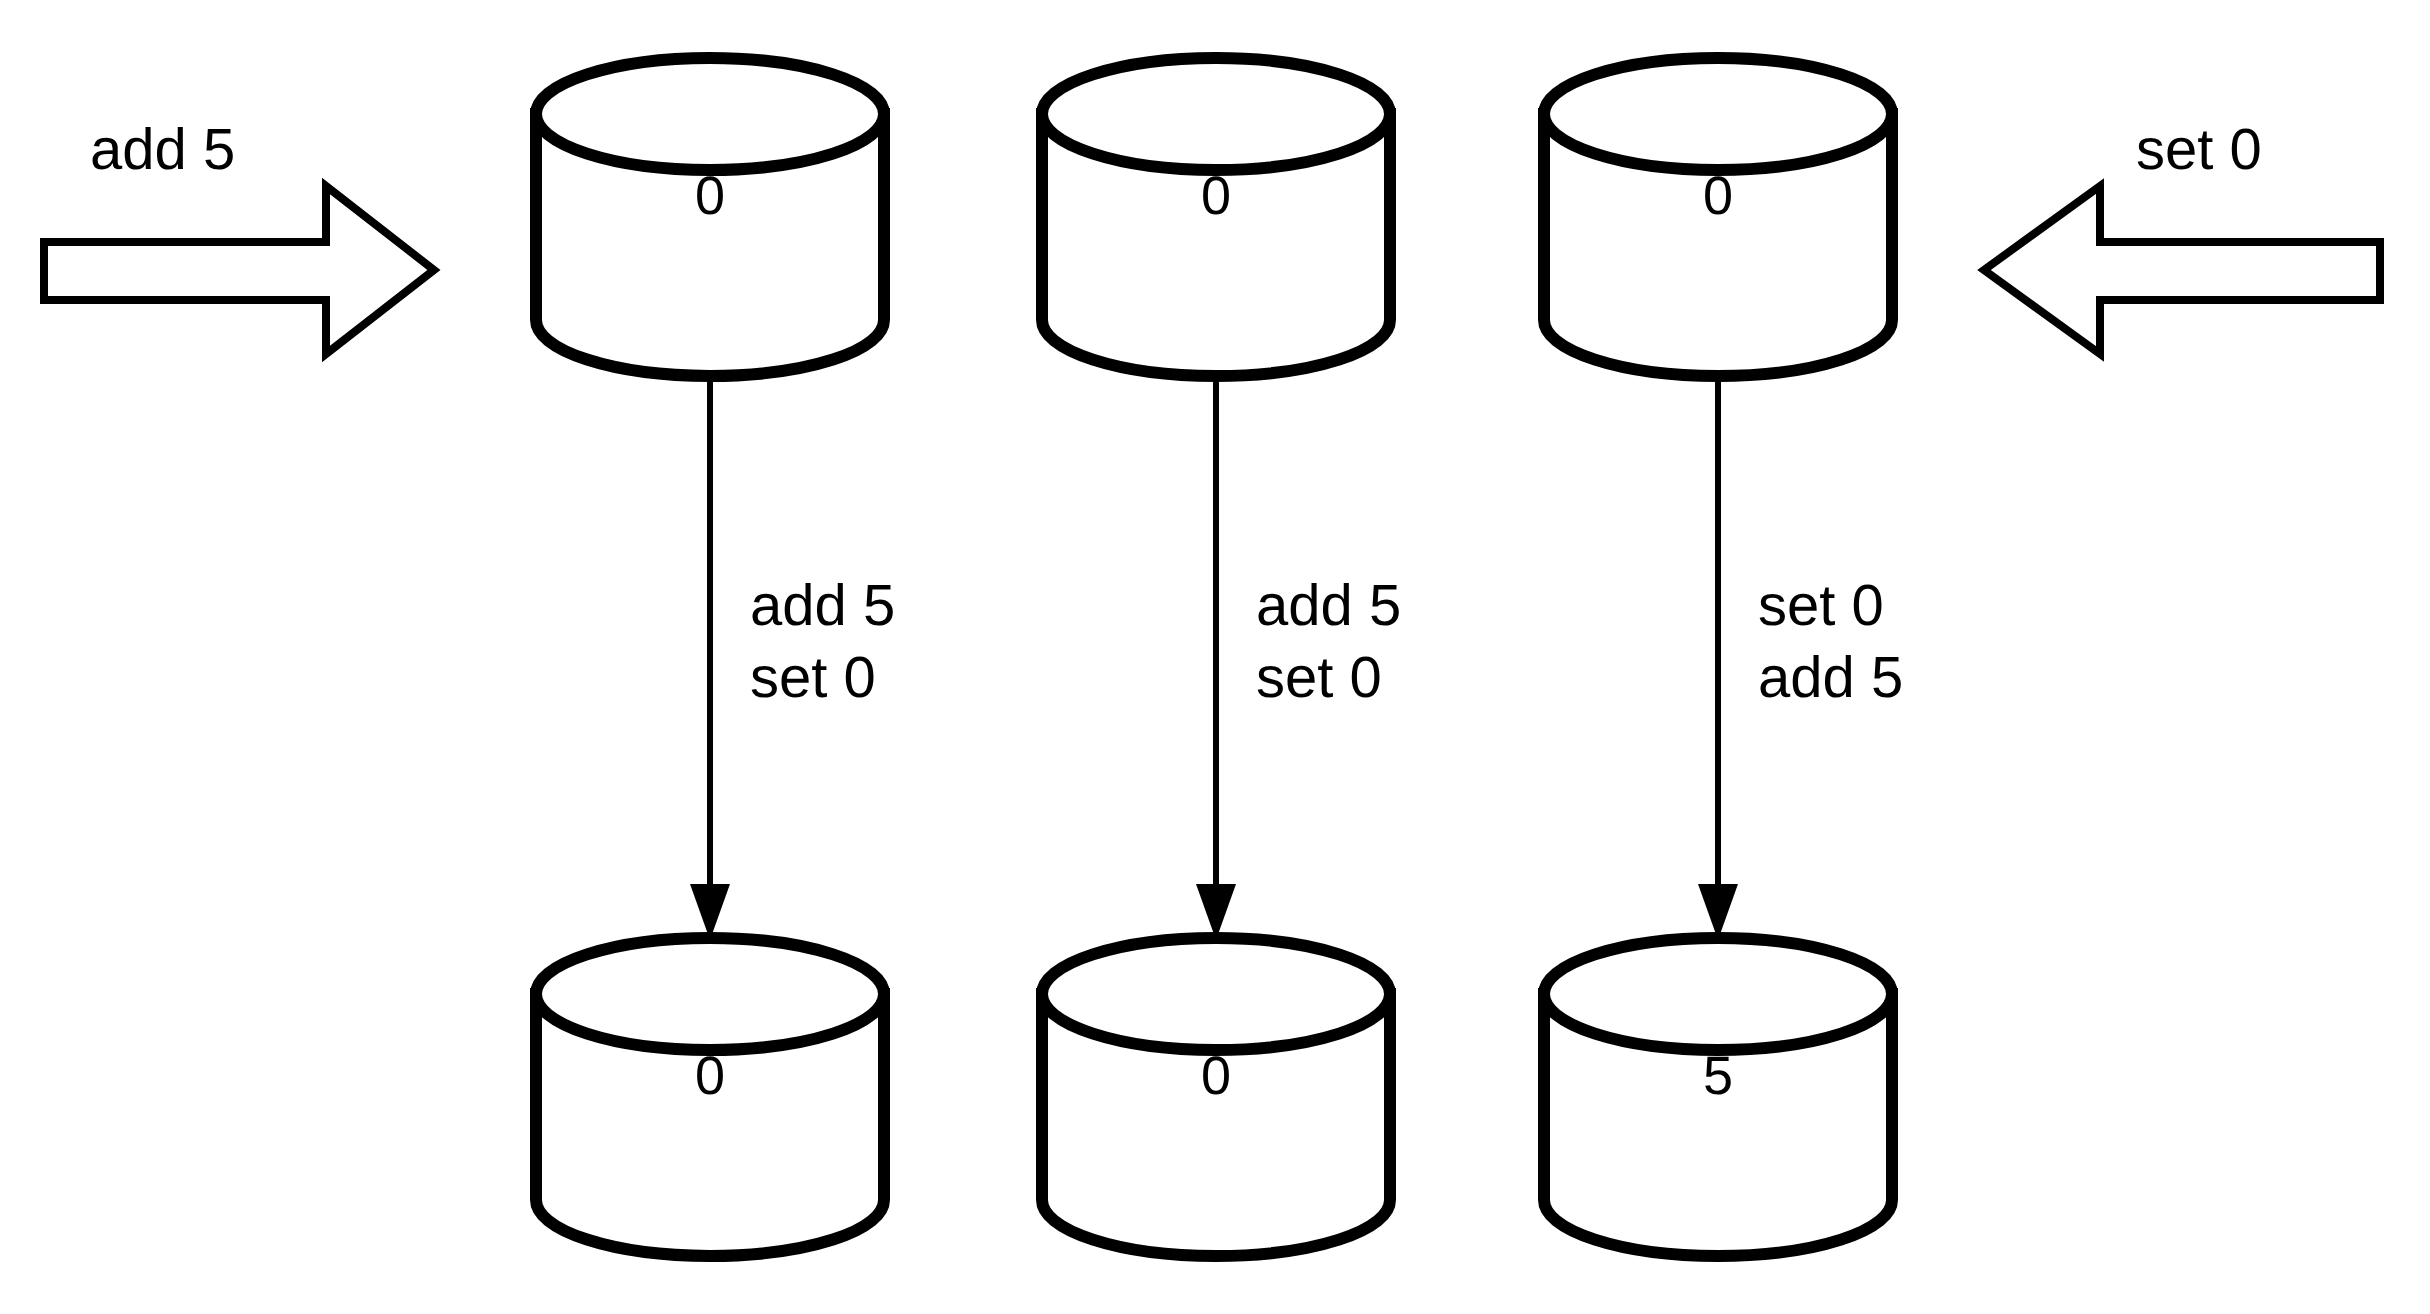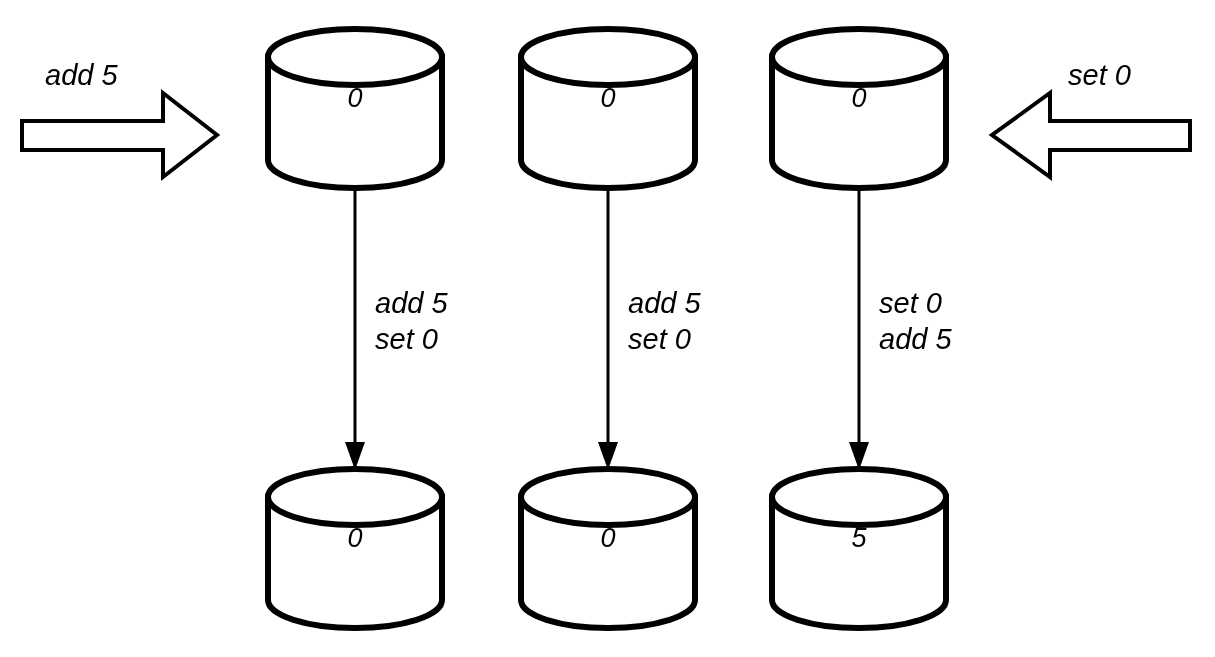--- a/index.html
+++ b/index.html
@@ -9,21 +9,20 @@
   }
   body {
     font-family: "Liberation Sans", sans-serif;
   }
   #canvas-root {
     position: relative;
     width: 1215px;
     height: 657px;
     background: #ffffff;
     overflow: hidden;
-    font-style: italic;
   }
   svg#diagram {
     position: absolute;
     left: 0;
     top: 0;
     width: 1215px;
     height: 657px;
     display: block;
   }
   .cyl-body {

